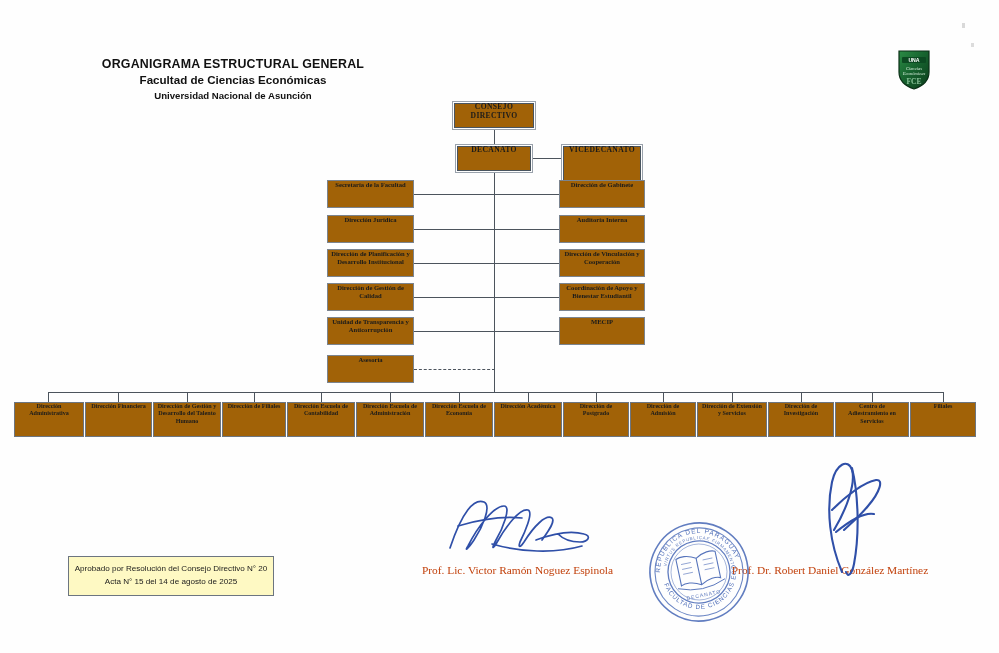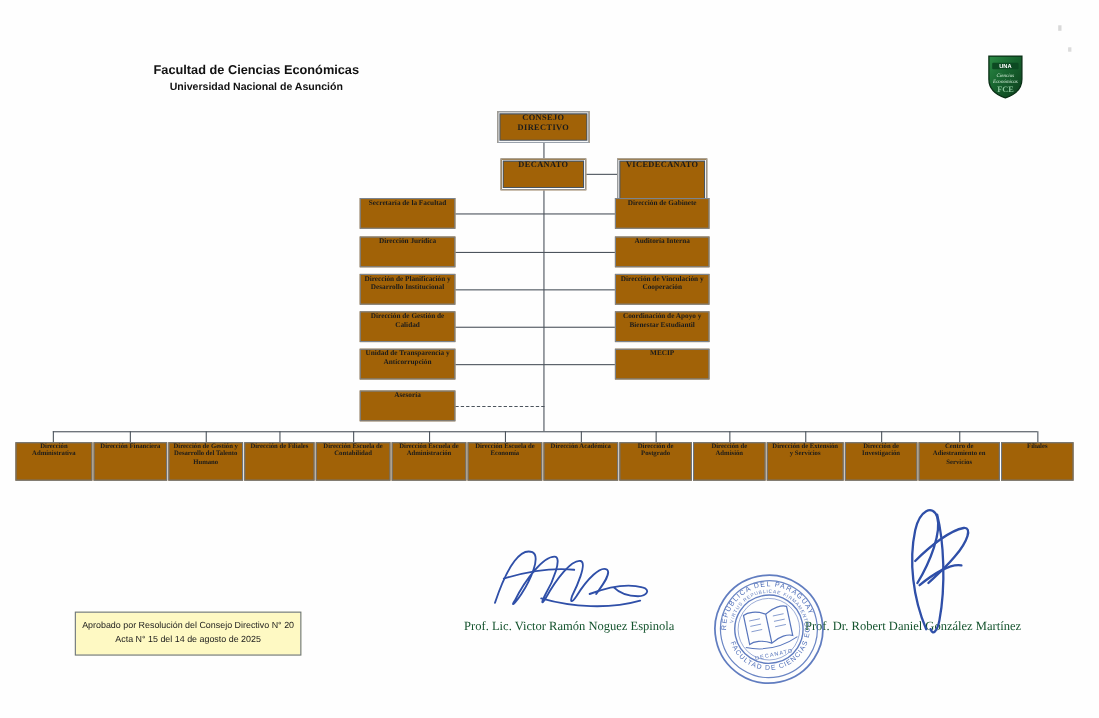--- a/index.html
+++ b/index.html
@@ -127,21 +127,21 @@
     color: #1b1b1b;
     line-height: 1.55;
     text-align: center;
   }
 
   
   .sig-block {
     position: absolute;
     text-align: center;
     font-family: "Liberation Serif", serif;
-    color: #14532d;
+    color: #c2410c;
   }
   .sig-name { font-size: 11.4px; line-height: 17px; white-space: nowrap; }
   .sig-role { font-size: 11.4px; line-height: 17px; white-space: nowrap; }
 
   .sig-ink {
     position: absolute;
     pointer-events: none;
     z-index: 3;
   }
   .seal {
@@ -158,20 +158,21 @@
     background: #b9b9b9;
     z-index: 1;
   }
 </style>
 </head>
 <body>
 
 <div id="page">
 
   <div class="title-block">
+    <div class="title-line1">ORGANIGRAMA ESTRUCTURAL GENERAL</div>
     <div class="title-line2">Facultad de Ciencias Económicas</div>
     <div class="title-line3">Universidad Nacional de Asunción</div>
   </div>
 
   <div class="logo">
     <svg width="34" height="42" viewBox="0 0 34 42">
       <defs>
         <linearGradient id="shg" x1="0" y1="0" x2="1" y2="1">
           <stop offset="0%" stop-color="#2c8c46"></stop>
           <stop offset="45%" stop-color="#17642f"></stop>

